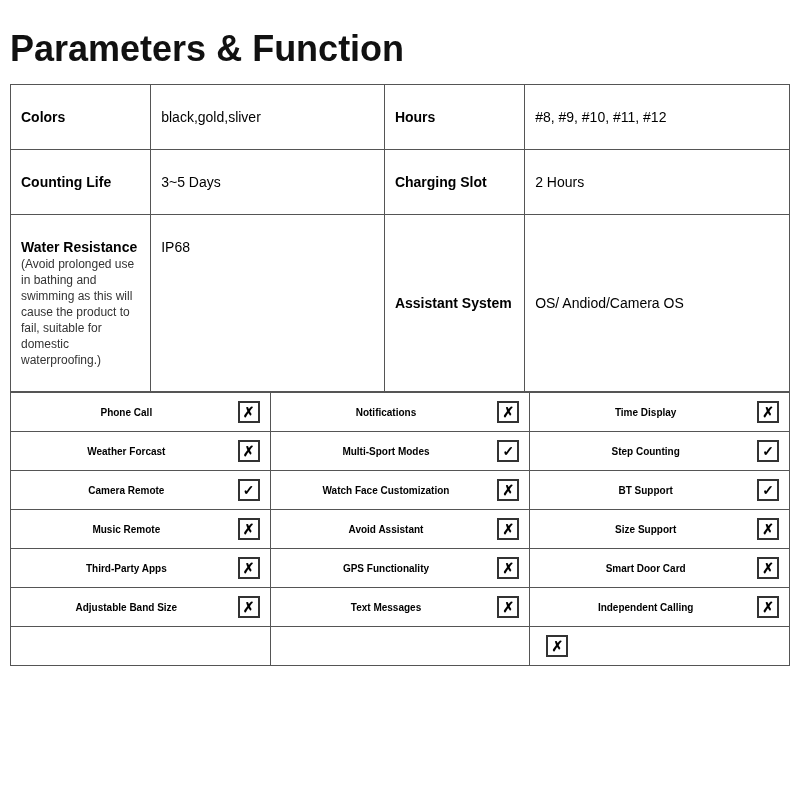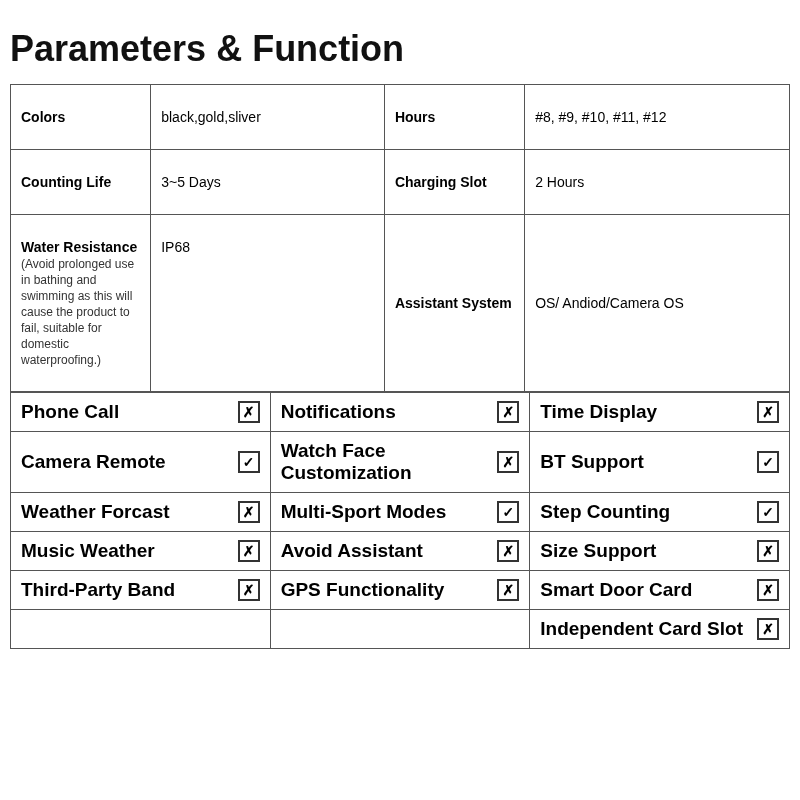--- a/index.html
+++ b/index.html
@@ -20,22 +20,23 @@
       font-weight: bold;
     }
     .features-table {
       width: 100%;
       border-collapse: collapse;
     }
     .features-table td {
       border: 1.5px solid #555;
       padding: 8px 10px;
       vertical-align: middle;
-      font-size: 19px;
+      font-size: 10px;
       width: 33.33%;
+      text-align: center;
     }
     .feature-cell {
       display: flex;
       align-items: center;
       justify-content: space-between;
     }
     .feature-name {
       font-weight: bold;
       flex: 1;
     }
@@ -119,101 +120,120 @@
         <td>
           <div class="feature-cell">
             <span class="feature-name">Time Display</span>
             <span class="check-box check-x"></span>
           </div>
         </td>
       </tr>
       <tr>
         <td>
           <div class="feature-cell">
+            <span class="feature-name">Weather Forcast</span>
+            <span class="check-box check-x"></span>
+          </div>
+        </td>
+        <td>
+          <div class="feature-cell">
+            <span class="feature-name">Multi-Sport Modes</span>
+            <span class="check-box check-v"></span>
+          </div>
+        </td>
+        <td>
+          <div class="feature-cell">
+            <span class="feature-name">Step Counting</span>
+            <span class="check-box check-v"></span>
+          </div>
+        </td>
+      </tr>
+      <tr>
+        <td>
+          <div class="feature-cell">
             <span class="feature-name">Camera Remote</span>
             <span class="check-box check-v"></span>
           </div>
         </td>
         <td>
           <div class="feature-cell">
             <span class="feature-name">Watch Face Customization</span>
             <span class="check-box check-x"></span>
           </div>
         </td>
         <td>
           <div class="feature-cell">
             <span class="feature-name">BT Support</span>
             <span class="check-box check-v"></span>
           </div>
         </td>
       </tr>
       <tr>
         <td>
           <div class="feature-cell">
-            <span class="feature-name">Weather Forcast</span>
-            <span class="check-box check-x"></span>
-          </div>
-        </td>
-        <td>
-          <div class="feature-cell">
-            <span class="feature-name">Multi-Sport Modes</span>
-            <span class="check-box check-v"></span>
-          </div>
-        </td>
-        <td>
-          <div class="feature-cell">
-            <span class="feature-name">Step Counting</span>
-            <span class="check-box check-v"></span>
-          </div>
-        </td>
-      </tr>
-      <tr>
-        <td>
-          <div class="feature-cell">
-            <span class="feature-name">Music Weather</span>
+            <span class="feature-name">Music Remote</span>
             <span class="check-box check-x"></span>
           </div>
         </td>
         <td>
           <div class="feature-cell">
             <span class="feature-name">Avoid Assistant</span>
             <span class="check-box check-x"></span>
           </div>
         </td>
         <td>
           <div class="feature-cell">
             <span class="feature-name">Size Support</span>
             <span class="check-box check-x"></span>
           </div>
         </td>
       </tr>
       <tr>
         <td>
           <div class="feature-cell">
-            <span class="feature-name">Third-Party Band</span>
+            <span class="feature-name">Third-Party Apps</span>
             <span class="check-box check-x"></span>
           </div>
         </td>
         <td>
           <div class="feature-cell">
             <span class="feature-name">GPS Functionality</span>
             <span class="check-box check-x"></span>
           </div>
         </td>
         <td>
           <div class="feature-cell">
             <span class="feature-name">Smart Door Card</span>
+            <span class="check-box check-x"></span>
+          </div>
+        </td>
+      </tr>
+      <tr>
+        <td>
+          <div class="feature-cell">
+            <span class="feature-name">Adjustable Band Size</span>
+            <span class="check-box check-x"></span>
+          </div>
+        </td>
+        <td>
+          <div class="feature-cell">
+            <span class="feature-name">Text Messages</span>
+            <span class="check-box check-x"></span>
+          </div>
+        </td>
+        <td>
+          <div class="feature-cell">
+            <span class="feature-name">Independent Calling</span>
             <span class="check-box check-x"></span>
           </div>
         </td>
       </tr>
       <tr>
         <td></td>
         <td></td>
         <td>
           <div class="feature-cell">
-            <span class="feature-name">Independent Card Slot</span>
             <span class="check-box check-x"></span>
           </div>
         </td>
       </tr>
     </tbody>
 </table>
 
 </body></html>

